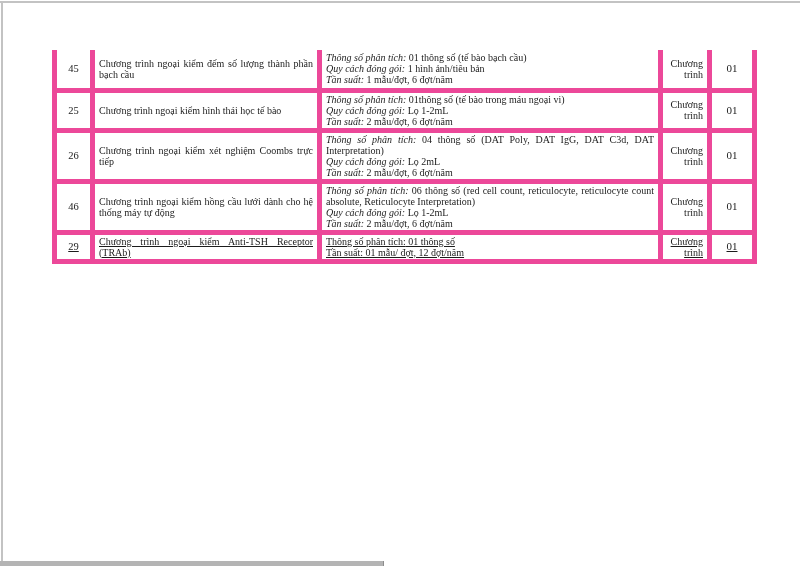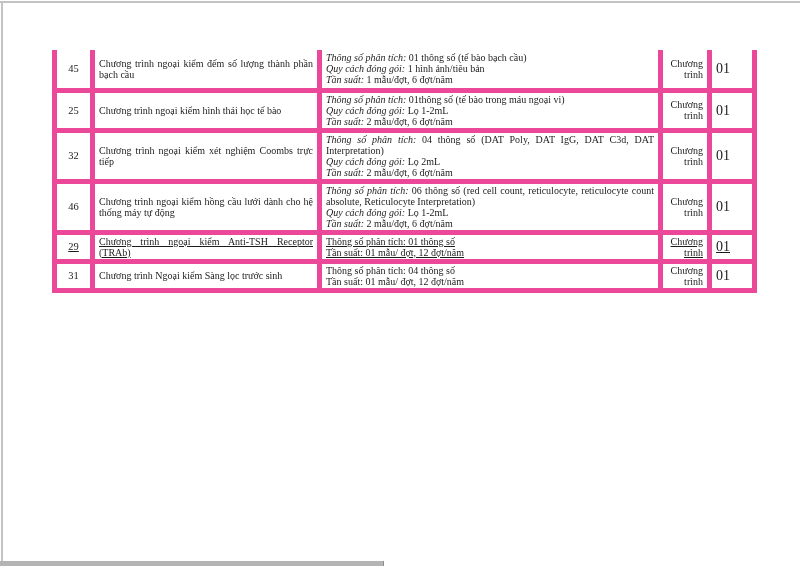--- a/index.html
+++ b/index.html
@@ -17,21 +17,21 @@
     font-size:10px;line-height:11px;
   }
   table.qc td{
     border:5px solid #ec4899;padding:1px 4px;vertical-align:middle;overflow:hidden;
   }
   table.qc tr:first-child td{border-top:none;}
   td.no{text-align:center;font-size:10.5px;}
   td.name{text-align:justify;padding:1px 5px;}
   td.details{vertical-align:top;}
   td.prog{text-align:right;padding:1px 2px;}
-  td.qty{font-size:14px;}
+  td.qty{text-align:center;font-size:11px;}
   .dl{text-align:justify;}
   .i{font-style:italic;}
   .r0{height:40px;} .r1{height:35px;} .r2{height:51px;} .r3{height:49px;}
   .r4{height:27px;} .r5{height:28px;text-decoration:underline;} .r6{height:25px;} .r7{height:27px;}
 </style>
 </head>
 <body>
 
 <div>
 
@@ -66,21 +66,21 @@
         <td class="details">
           <div class="dl"><span class="i">Thông số phân tích:</span><span> 01thông số (tế bào trong máu ngoại vi)</span></div>
           <div class="dl"><span class="i">Quy cách đóng gói:</span><span> Lọ 1-2mL</span></div>
           <div class="dl"><span class="i">Tần suất:</span><span> 2 mẫu/đợt, 6 đợt/năm</span></div>
         </td>
         <td class="prog">Chương trình</td>
         <td class="qty">01</td>
       </tr>
 
       <tr class="r2">
-        <td class="no">32</td>
+        <td class="no">26</td>
         <td class="name">Chương trình ngoại kiểm xét nghiệm Coombs trực tiếp</td>
         <td class="details">
           <div class="dl"><span class="i">Thông số phân tích:</span><span> 04 thông số (DAT Poly, DAT IgG, DAT C3d, DAT Interpretation)</span></div>
           <div class="dl"><span class="i">Quy cách đóng gói:</span><span> Lọ 2mL</span></div>
           <div class="dl"><span class="i">Tần suất:</span><span> 2 mẫu/đợt, 6 đợt/năm</span></div>
         </td>
         <td class="prog">Chương trình</td>
         <td class="qty">01</td>
       </tr>
 
@@ -102,29 +102,19 @@
         <td class="name">Chương trình ngoại kiểm Anti-TSH Receptor (TRAb)</td>
         <td class="details">
           <div class="dl"><span>Thông số phân tích:</span><span> 01 thông số</span></div>
           <div class="dl"><span>Tần suất:</span><span> 01 mẫu/ đợt, 12 đợt/năm</span></div>
         </td>
         <td class="prog">Chương trình</td>
         <td class="qty">01</td>
       </tr>
 
 
-      <tr class="r7">
-        <td class="no">31</td>
-        <td class="name">Chương trình Ngoại kiểm Sàng lọc trước sinh</td>
-        <td class="details">
-          <div class="dl"><span>Thông số phân tích:</span><span> 04 thông số</span></div>
-          <div class="dl"><span>Tần suất:</span><span> 01 mẫu/ đợt, 12 đợt/năm</span></div>
-        </td>
-        <td class="prog">Chương trình</td>
-        <td class="qty">01</td>
-      </tr>
 
     </tbody>
   </table>
 
   <div class="hscroll-thumb"></div>
 
 </div>
 
 </body></html>

